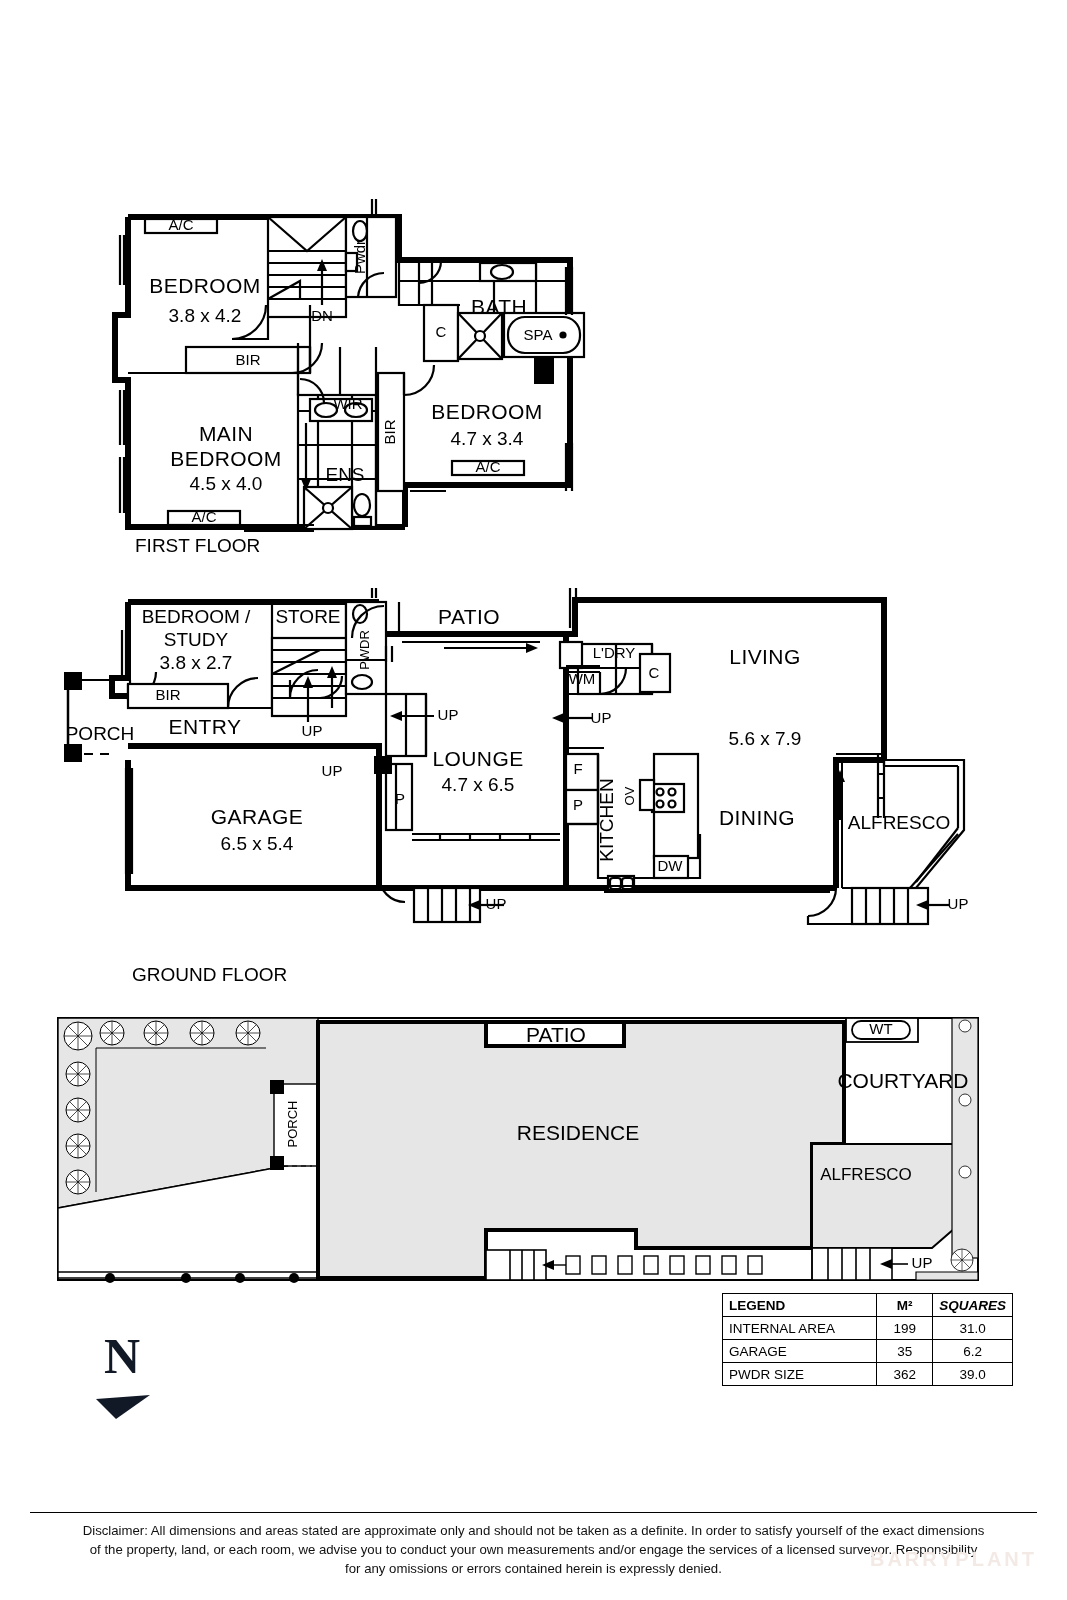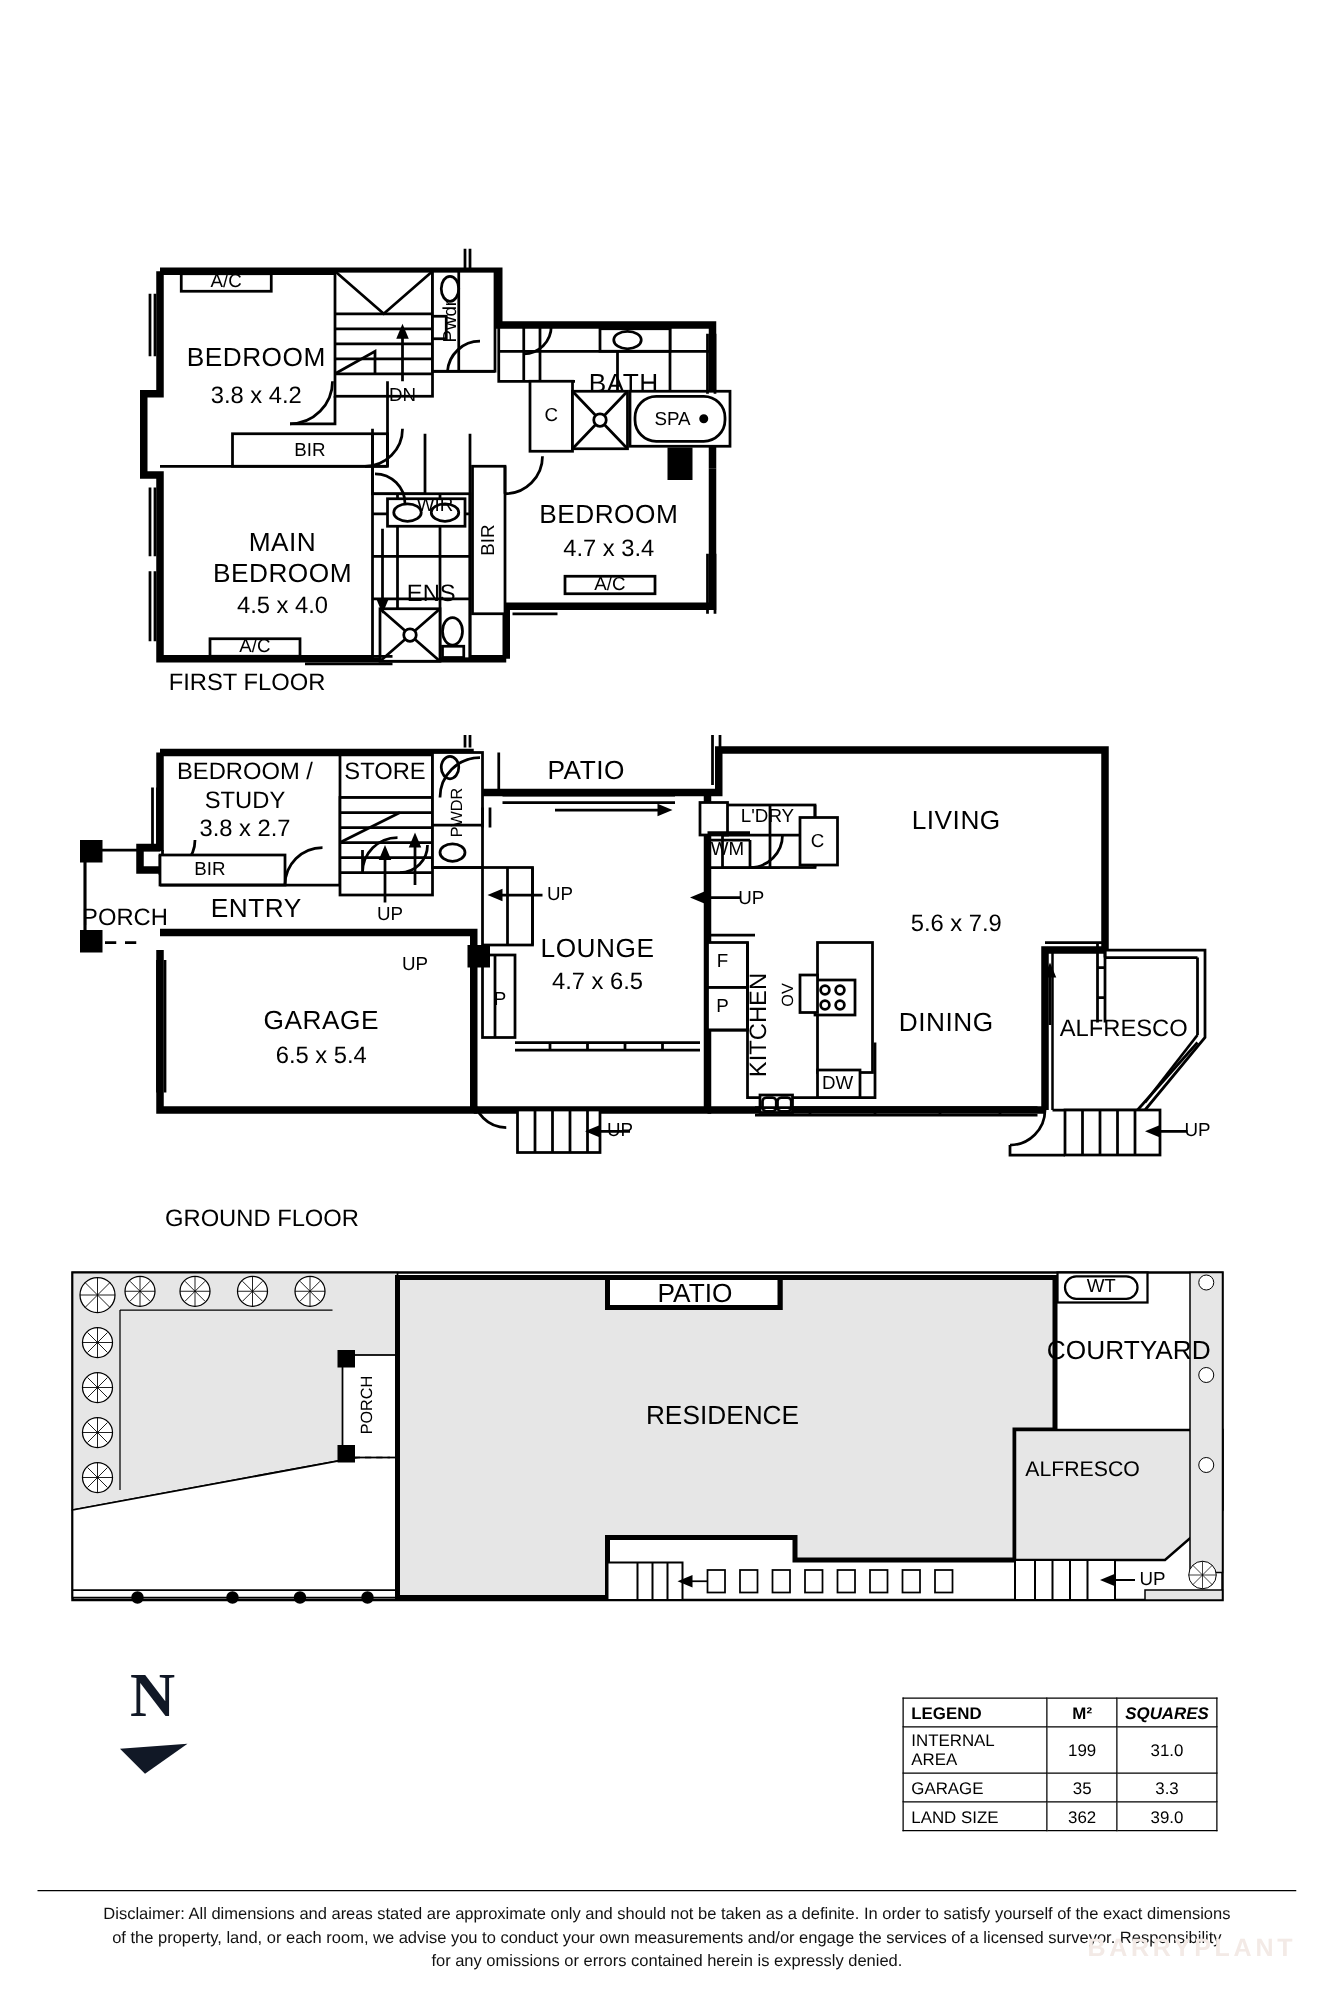--- a/index.html
+++ b/index.html
@@ -27,22 +27,22 @@
   .room-dim { font-size: 19px; }
   .tag { font-size: 15px; }
   .tag-sm { font-size: 13px; }
   .floor-title { font-size: 19px; text-anchor: start; }
   .site-name { font-size: 21px; }
   .site-name-sm { font-size: 17px; }
 
   
   #legend {
     position: absolute;
-    left: 722px; top: 1358px;
-    width: 252px;
+    left: 722px; top: 1293px;
+    width: 291px;
     border-collapse: collapse;
     font-size: 13.5px;
     background: #fff;
   }
   #legend td, #legend th {
     border: 1.6px solid #000;
     padding: 3px 6px;
     text-align: center;
     font-weight: normal;
     height: 23px;
@@ -581,24 +581,24 @@
     </thead>
     <tbody>
       <tr>
         <td class="lcol">INTERNAL AREA</td>
         <td>199</td>
         <td>31.0</td>
       </tr>
       <tr>
         <td class="lcol">GARAGE</td>
         <td>35</td>
-        <td>3.3</td>
+        <td>6.2</td>
       </tr>
       <tr>
-        <td class="lcol">LAND SIZE</td>
+        <td class="lcol">PWDR SIZE</td>
         <td>362</td>
         <td>39.0</td>
       </tr>
     </tbody>
   </table>
 
   <div id="disclaimer">
     <div class="rule"></div>
     <div>Disclaimer: All dimensions and areas stated are approximate only and should not be taken as a definite. In order to satisfy yourself of the exact dimensions</div>
     <div>of the property, land, or each room, we advise you to conduct your own measurements and/or engage the services of a licensed surveyor. Responsibility</div>

